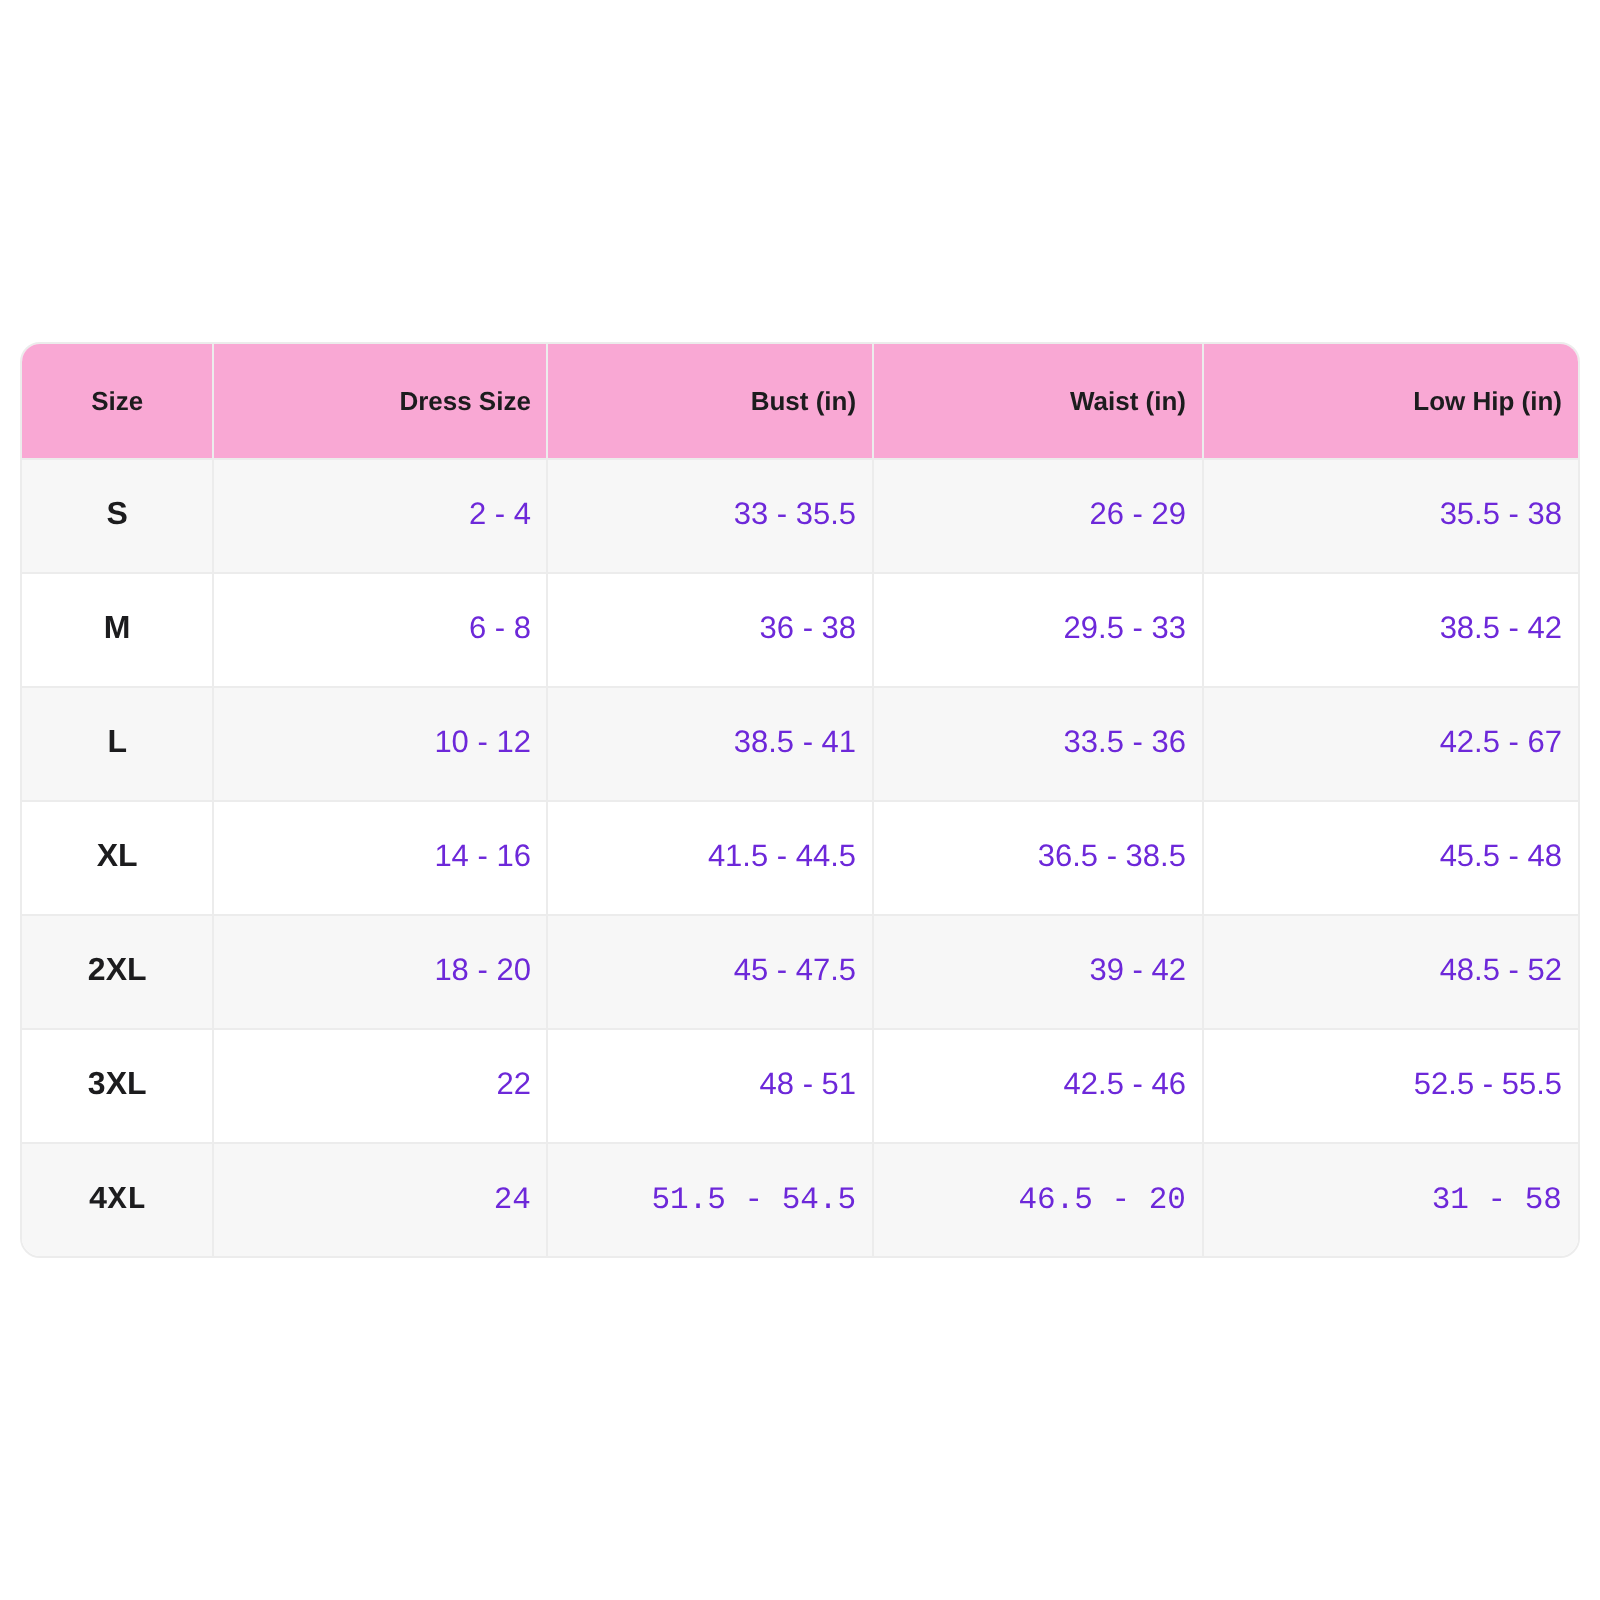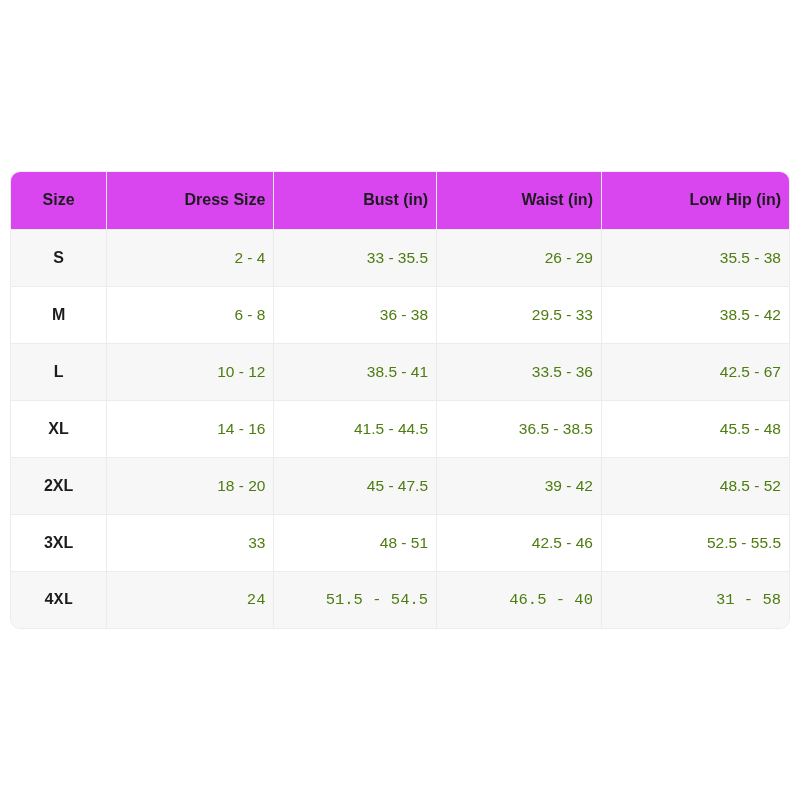--- a/index.html
+++ b/index.html
@@ -31,29 +31,29 @@
     height: 57px;
     vertical-align: middle;
     border-right: 1px solid #ececec;
     border-bottom: 1px solid #ececec;
     padding: 0 8px 0 20px;
     text-align: right;
     white-space: nowrap;
     overflow: hidden;
   }
   .size-chart th {
-    font-size: 16px;
+    font-size: 13px;
     font-weight: bold;
     color: #1c1c1e;
-    background: #d946ef;
+    background: #f9a8d4;
   }
   .size-chart td {
     font-size: 15.5px;
     font-weight: normal;
-    color: #4d7c0f;
+    color: #6d28d9;
   }
   .size-chart th.col-size, .size-chart td.col-size {
     text-align: center;
     padding: 0 4px;
   }
   .size-chart td.col-size {
     font-weight: bold;
     color: #1c1c1e;
     font-size: 16px;
   }
@@ -115,28 +115,28 @@
         </tr>
         <tr>
           <td class="col-size">2XL</td>
           <td>18 - 20</td>
           <td>45 - 47.5</td>
           <td>39 - 42</td>
           <td>48.5 - 52</td>
         </tr>
         <tr>
           <td class="col-size">3XL</td>
-          <td>33</td>
+          <td>22</td>
           <td>48 - 51</td>
           <td>42.5 - 46</td>
           <td>52.5 - 55.5</td>
         </tr>
         <tr>
           <td class="col-size">4XL</td>
           <td>24</td>
           <td>51.5 - 54.5</td>
-          <td>46.5 - 40</td>
+          <td>46.5 - 20</td>
           <td>31 - 58</td>
         </tr>
       </tbody>
     </table>
   </div>
 </div>
 
 </body></html>

